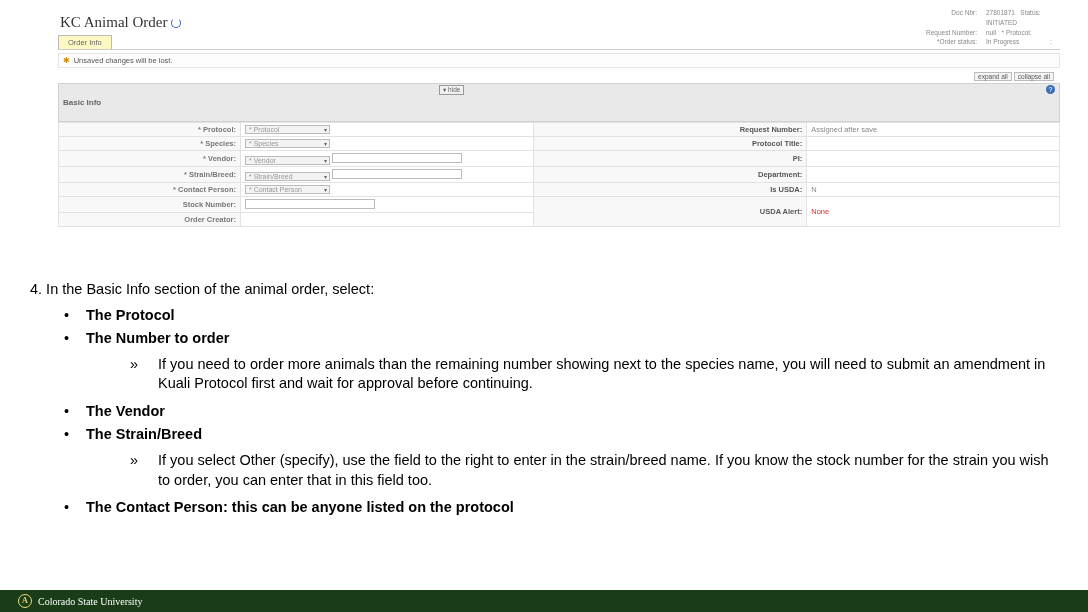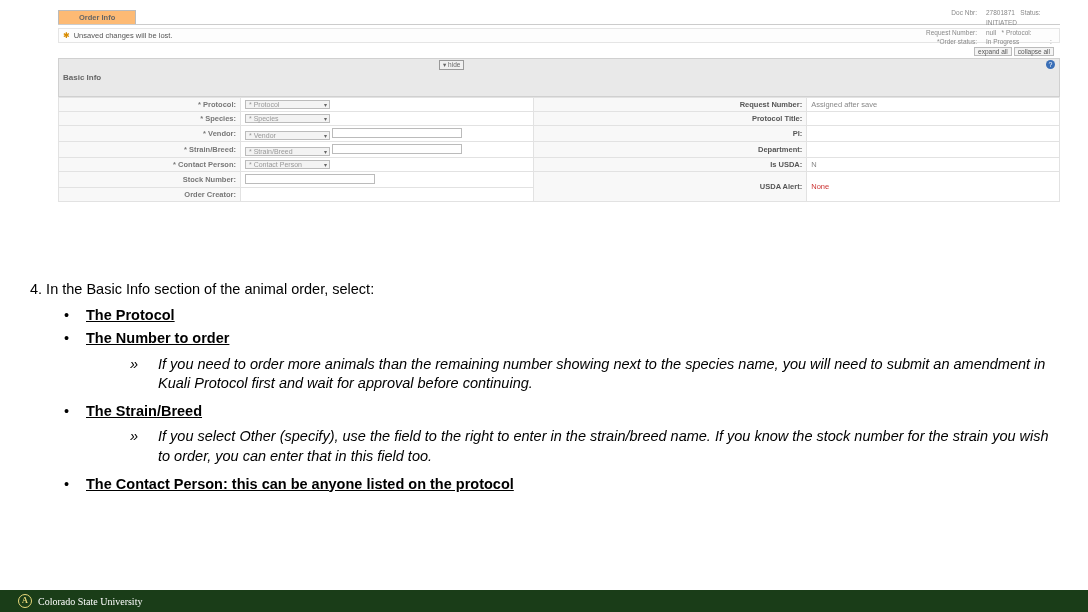--- a/index.html
+++ b/index.html
@@ -47,24 +47,24 @@
   }
   .doc-meta .row { display: flex; justify-content: space-between; }
   .doc-meta .lcol { width: 95px; text-align: right; padding-right: 4px; }
   .doc-meta .rcol { width: 70px; text-align: left; }
   .tab-bar {
     margin-top: 2px;
     border-bottom: 1px solid #ccc;
   }
   .tab-bar span {
     display: inline-block;
-    padding: 2px 20px;
-    font-weight: bold;
+    padding: 2px 9px;
+    font-weight: normal;
     font-size: 7.5px;
-    background: #fdba74;
+    background: #fef9c3;
     border: 1px solid #bbb;
     border-bottom: none;
     color: #666;
   }
   .warn-bar {
     background: #fdfdfd;
     border: 1px solid #e5e5e5;
     padding: 2px 4px;
     margin-top: 3px;
     display: flex;
@@ -183,33 +183,32 @@
   .instructions {
     position: absolute;
     left: 30px;
     top: 280px;
     width: 1030px;
     font-size: 14.5px;
     color: #000;
     line-height: 1.35;
   }
   .instructions .stepline { margin-bottom: 6px; }
-  .lvl1 { margin: 4px 0 4px 56px; font-weight: bold; text-decoration: underline; }
+  .lvl1 { margin: 4px 0 4px 56px; font-weight: bold; }
   .lvl1::before {
     content: "•";
     display: inline-block;
     width: 22px;
     margin-left: -22px;
     font-weight: normal;
   }
   .lvl2 {
     margin: 6px 0 8px 128px;
     font-weight: normal;
     position: relative;
-    font-style: italic;
   }
   .lvl2::before {
     content: "»";
     position: absolute;
     left: -28px;
   }
 
   
   .footer {
     position: absolute;
@@ -242,20 +241,24 @@
   .footer-text {
     color: #fff;
     font-size: 10px;
     font-family: "Times New Roman", serif;
   }
 </style>
 </head>
 <body>
 
 <div class="app-shot">
+  <div class="app-title">
+    <span>KC Animal Order</span>
+    <span class="refresh"></span>
+  </div>
   <div class="doc-meta">
     <div class="row">
         <span class="lcol">Doc Nbr:</span>
         <span class="rcol"><span>27801871</span>&nbsp;&nbsp;&nbsp;<span>Status:</span> <span>INITIATED</span></span>
       </div>
     <div class="row">
         <span class="lcol">Request Number:</span>
         <span class="rcol"><span>null</span>&nbsp;&nbsp;&nbsp;<span>* Protocol:</span></span>
       </div>
     <div class="row">
@@ -323,20 +326,21 @@
     </tr>
   </tbody>
     </table>
 </div>
 
 <div class="instructions">
   <div class="stepline">4. In the Basic Info section of the animal order, select:</div>
   <div class="lvl1">The Protocol</div>
   <div class="lvl1">The Number to order</div>
   <div class="lvl2">If you need to order more animals than the remaining number showing next to the species name, you will need to submit an amendment in Kuali Protocol first and wait for approval before continuing.</div>
+  <div class="lvl1">The Vendor</div>
   <div class="lvl1">The Strain/Breed</div>
   <div class="lvl2">If you select Other (specify), use the field to the right to enter in the strain/breed name. If you know the stock number for the strain you wish to order, you can enter that in this field too.</div>
   <div class="lvl1">The Contact Person: this can be anyone listed on the protocol</div>
 </div>
 
 <div class="footer">
   <span class="logo">
     <span class="ring"></span>
       <span class="a">A</span>
   </span>

